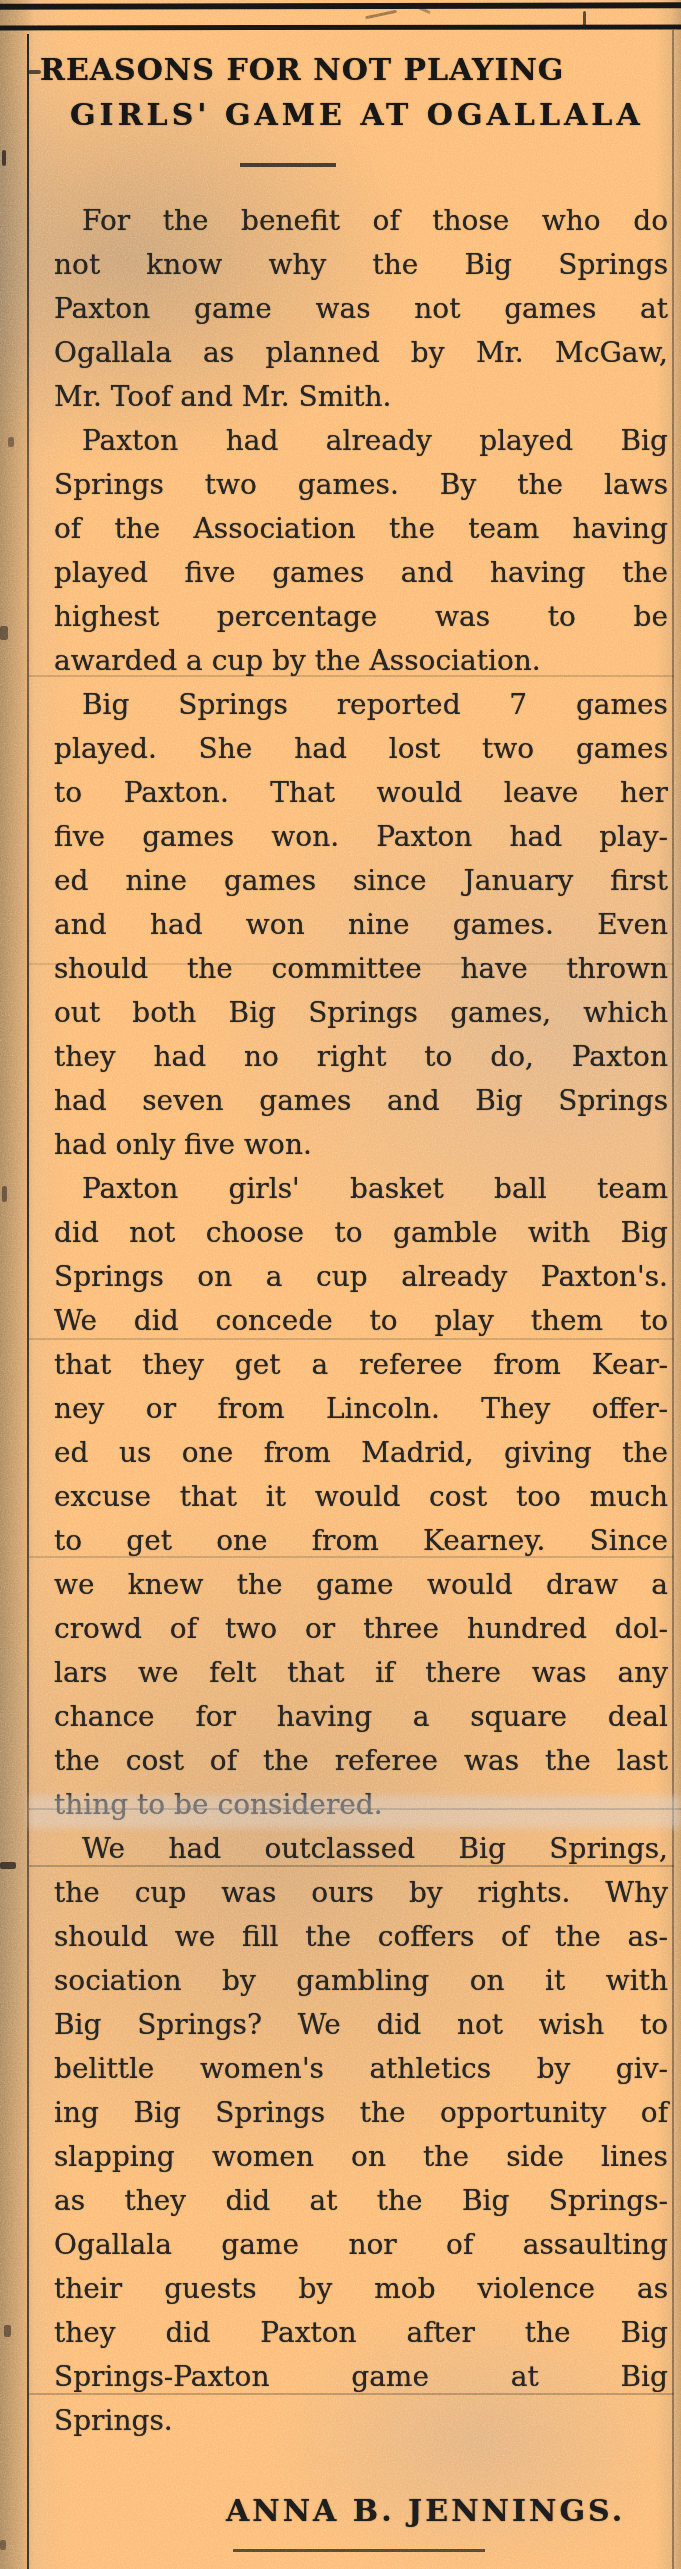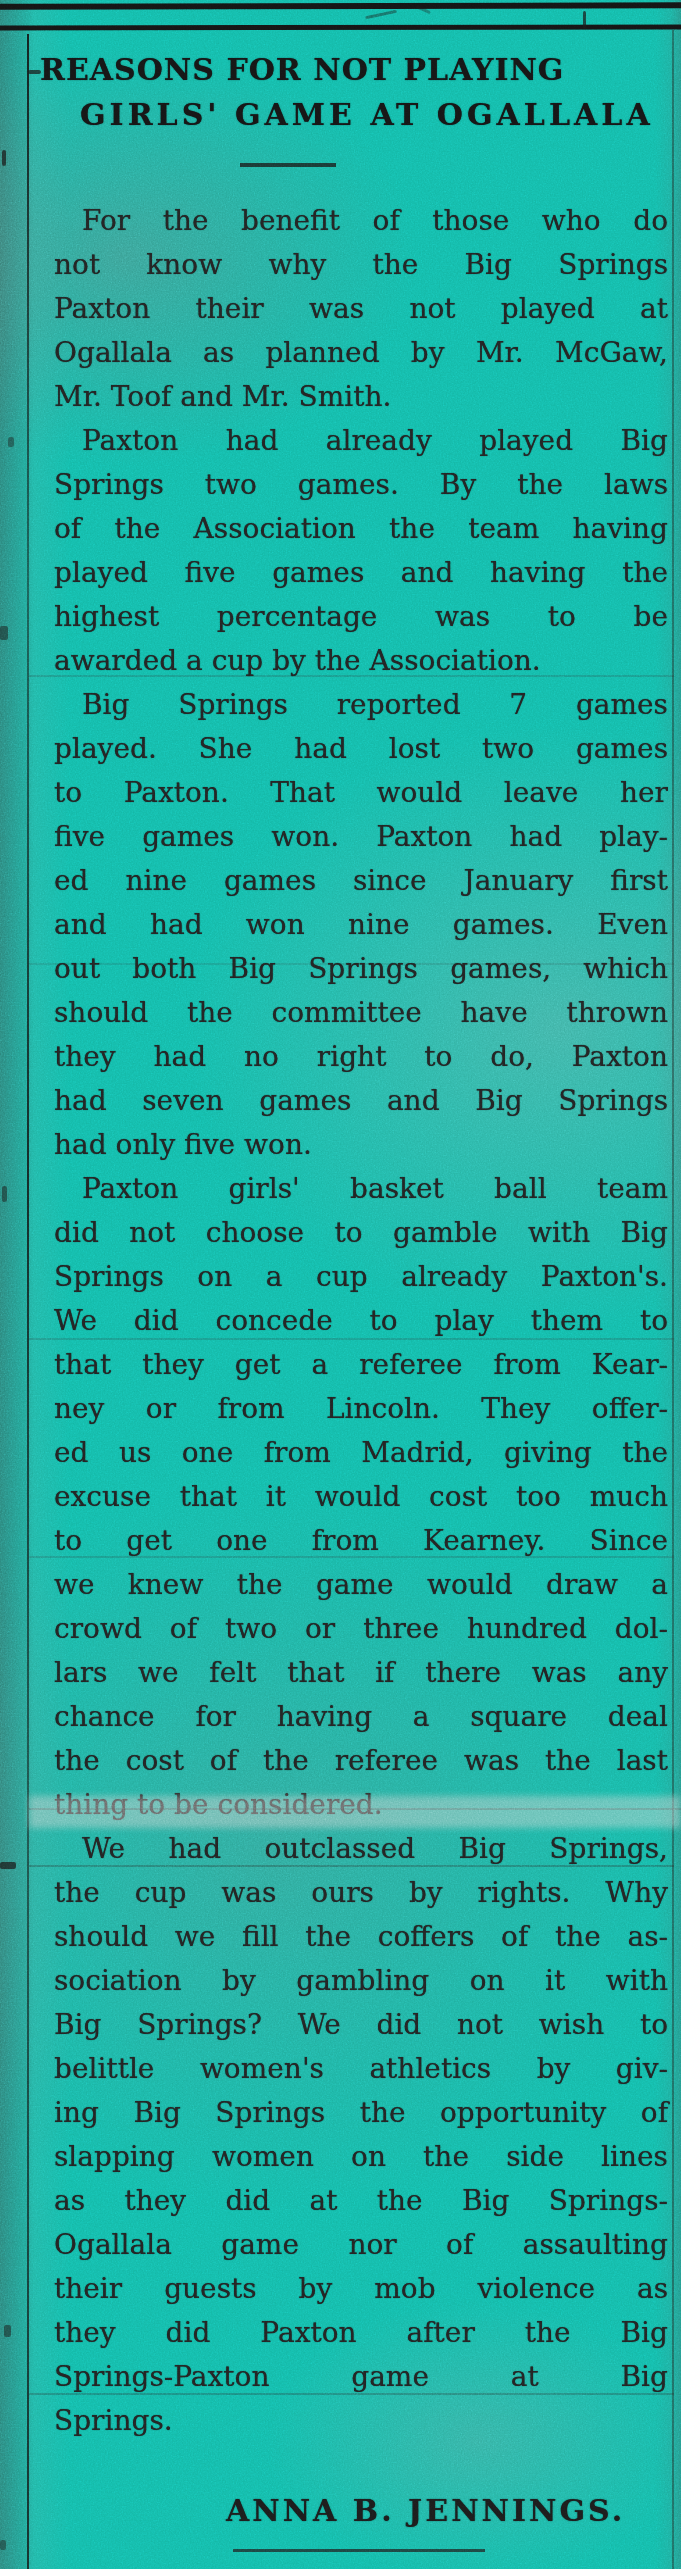--- a/index.html
+++ b/index.html
@@ -1,18 +1,18 @@
 <!DOCTYPE html>
 <html><head>
 <meta charset="utf-8">
 <style>
   html,body{margin:0;padding:0;background:#6e6e6e;}
   .page{
     position:relative;width:681px;height:2569px;overflow:hidden;
-    background:#14b8a6;
+    background:#fdba74;
     font-family:"DejaVu Serif", serif;
   }
   
   .page::before{
     content:"";position:absolute;inset:0;pointer-events:none;z-index:1;
     background:
       radial-gradient(420px 300px at 18% 10%, rgba(118,118,118,.38), transparent 70%),
       radial-gradient(520px 420px at 82% 40%, rgba(163,163,163,.30), transparent 72%),
       radial-gradient(620px 520px at 40% 72%, rgba(122,122,122,.28), transparent 70%),
       radial-gradient(300px 200px at 70% 95%, rgba(150,150,150,.25), transparent 70%),
@@ -26,21 +26,21 @@
   .vrule-left{left:27px;top:34px;height:2535px;
     background:linear-gradient(to bottom, rgba(18,18,18,.9), rgba(18,18,18,.5) 22%, rgba(18,18,18,.85) 45%, rgba(18,18,18,.55) 70%, rgba(18,18,18,.8));}
   .vrule-right{left:672px;top:30px;height:2539px;background:rgba(30,30,30,.45);}
 
   .headline{
     position:absolute;left:40px;top:47px;width:614px;z-index:3;
     color:#151515;font-weight:700;font-size:30px;line-height:45px;
     letter-spacing:1px;filter:blur(.3px);
     text-shadow:0 0 1.2px rgba(10,10,10,.8);
   }
-  .hl2{margin-left:40px;letter-spacing:4px;}
+  .hl2{margin-left:30px;letter-spacing:4px;}
   .hl-divider{position:absolute;left:240px;top:163px;width:96px;height:4px;z-index:3;
     background:rgba(25,25,25,.8);filter:blur(.7px);}
 
   .body{
     position:absolute;left:54px;top:199px;width:614px;z-index:3;
     font-size:28px;color:#222;filter:blur(.25px);
   }
   .line{
     height:44px;line-height:44px;
     text-align:justify;text-align-last:justify;
@@ -86,41 +86,41 @@
   <div class="headline">
     <div class="hl1">REASONS FOR NOT PLAYING</div>
     <div class="hl2">GIRLS' GAME AT OGALLALA</div>
   </div>
   <div class="hl-divider"></div>
 
   <div class="body" id="article-body">
       <div class="para">
         <div class="line first">For the benefit of those who do</div>
         <div class="line">not know why the Big Springs</div>
-        <div class="line">Paxton their was not played at</div>
+        <div class="line">Paxton game was not games at</div>
         <div class="line">Ogallala as planned by Mr. McGaw,</div>
         <div class="line last">Mr. Toof and Mr. Smith.</div>
       </div>
       <div class="para">
         <div class="line first">Paxton had already played Big</div>
         <div class="line">Springs two games.  By the laws</div>
         <div class="line">of the Association the team having</div>
         <div class="line">played five games and having the</div>
         <div class="line">highest percentage was to be</div>
         <div class="line last">awarded a cup by the Association.</div>
       </div>
       <div class="para">
         <div class="line first">Big Springs reported 7 games</div>
         <div class="line">played. She had lost two games</div>
         <div class="line">to Paxton.  That would leave her</div>
         <div class="line">five games won.  Paxton had play-</div>
         <div class="line">ed nine games since January first</div>
         <div class="line">and had won nine games.  Even</div>
+        <div class="line">should the committee have thrown</div>
         <div class="line">out both Big Springs games, which</div>
-        <div class="line">should the committee have thrown</div>
         <div class="line">they had no right to do,  Paxton</div>
         <div class="line">had seven games and Big Springs</div>
         <div class="line last">had only five won.</div>
       </div>
       <div class="para">
         <div class="line first">Paxton girls' basket ball team</div>
         <div class="line">did not choose to gamble with Big</div>
         <div class="line">Springs on a cup already Paxton's.</div>
         <div class="line">We did concede to play them to</div>
         <div class="line">that they get a referee from Kear-</div>

